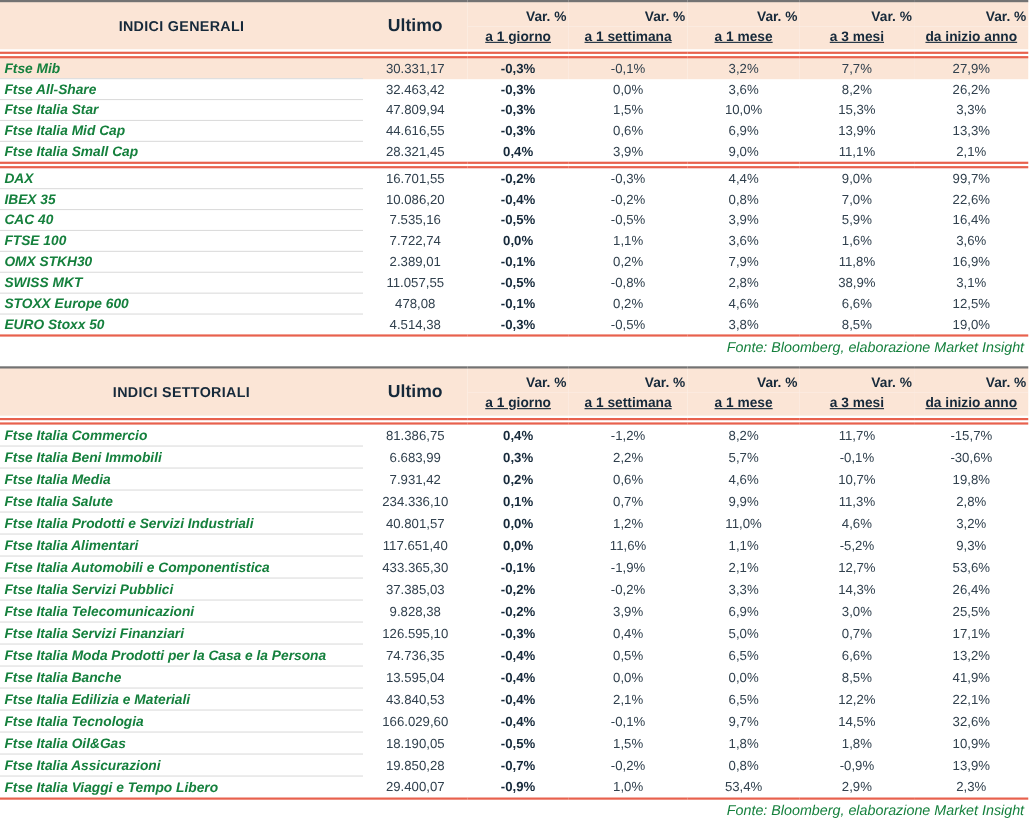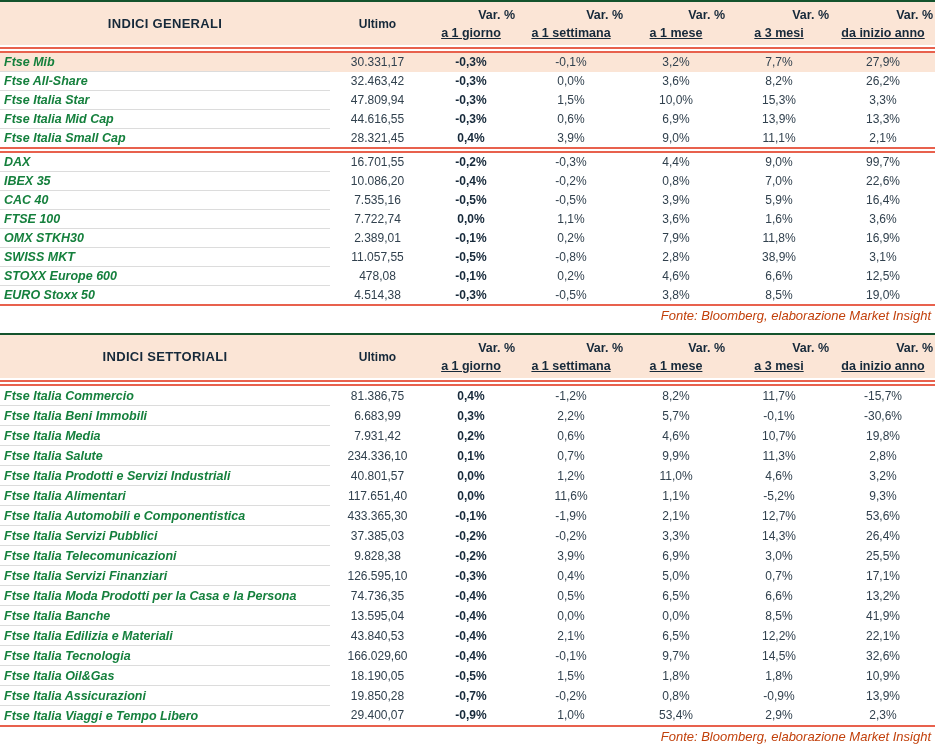--- a/index.html
+++ b/index.html
@@ -4,28 +4,28 @@
 <style>
   html, body { margin:0; padding:0; background:#ffffff; }
   body {
     width:935px; height:745px; overflow:hidden;
     font-family:"Liberation Sans", sans-serif;
     color:#16293a;
   }
   .report { width:935px; }
   table {
     width:935px; table-layout:fixed; border-collapse:collapse;
-    border-top:2px solid #14532d;
+    border-top:2px solid #737373;
   }
   col.c-name{width:330px;} col.c-ult{width:95px;} col.c-d1{width:92px;}
   col.c-w1{width:108px;} col.c-m1{width:102px;} col.c-m3{width:104px;} col.c-ytd{width:104px;}
 
   thead th { background:#fbe5d6; font-weight:bold; padding:0 2px; }
   th.name-h { font-size:13px; text-align:center; letter-spacing:.3px; height:20px; }
-  th.ult-h  { font-size:12px; text-align:center; }
+  th.ult-h  { font-size:16px; text-align:center; }
   th.var-h  { font-size:12.5px; text-align:right; height:19px; padding-top:3px; }
   th.per-h  { font-size:12.5px; text-align:center; height:18px; padding-bottom:3px;text-decoration:underline; }
 
   tr.gap td { height:2px; padding:0; background:#ffffff; border:none; }
   tr.dline td {
     height:2px; padding:0; background:#ffffff;
     border-top:2px solid #e8614d; border-bottom:2px solid #e8614d;
   }
   tr.bline td { height:0; padding:0; border-top:2px solid #e8614d; }
 
@@ -34,21 +34,21 @@
     padding:0 2px 0 4px; border-bottom:1px solid #dcdcdc;
     white-space:nowrap; overflow:hidden;
   }
   td.num { text-align:center; font-size:12px; color:#31414e; padding:0 2px; }
   td.d1  { font-weight:bold; color:#16293a; }
   .t1 tbody.data td { height:18px; }
   .t2 tbody.data td { height:19px; }
   tr.hl td { background:#fbe5d6; }
 
   .fonte {
-    text-align:right; font-style:italic; font-size:13px; color:#c2410c;
+    text-align:right; font-style:italic; font-size:13px; color:#15803d;
     padding:2px 4px 0 0; height:18px; line-height:16px;
   }
   .sect2 { margin-top:7px; }
 </style>
 </head>
 <body>
 
 <div class="report">
 
   <section>

